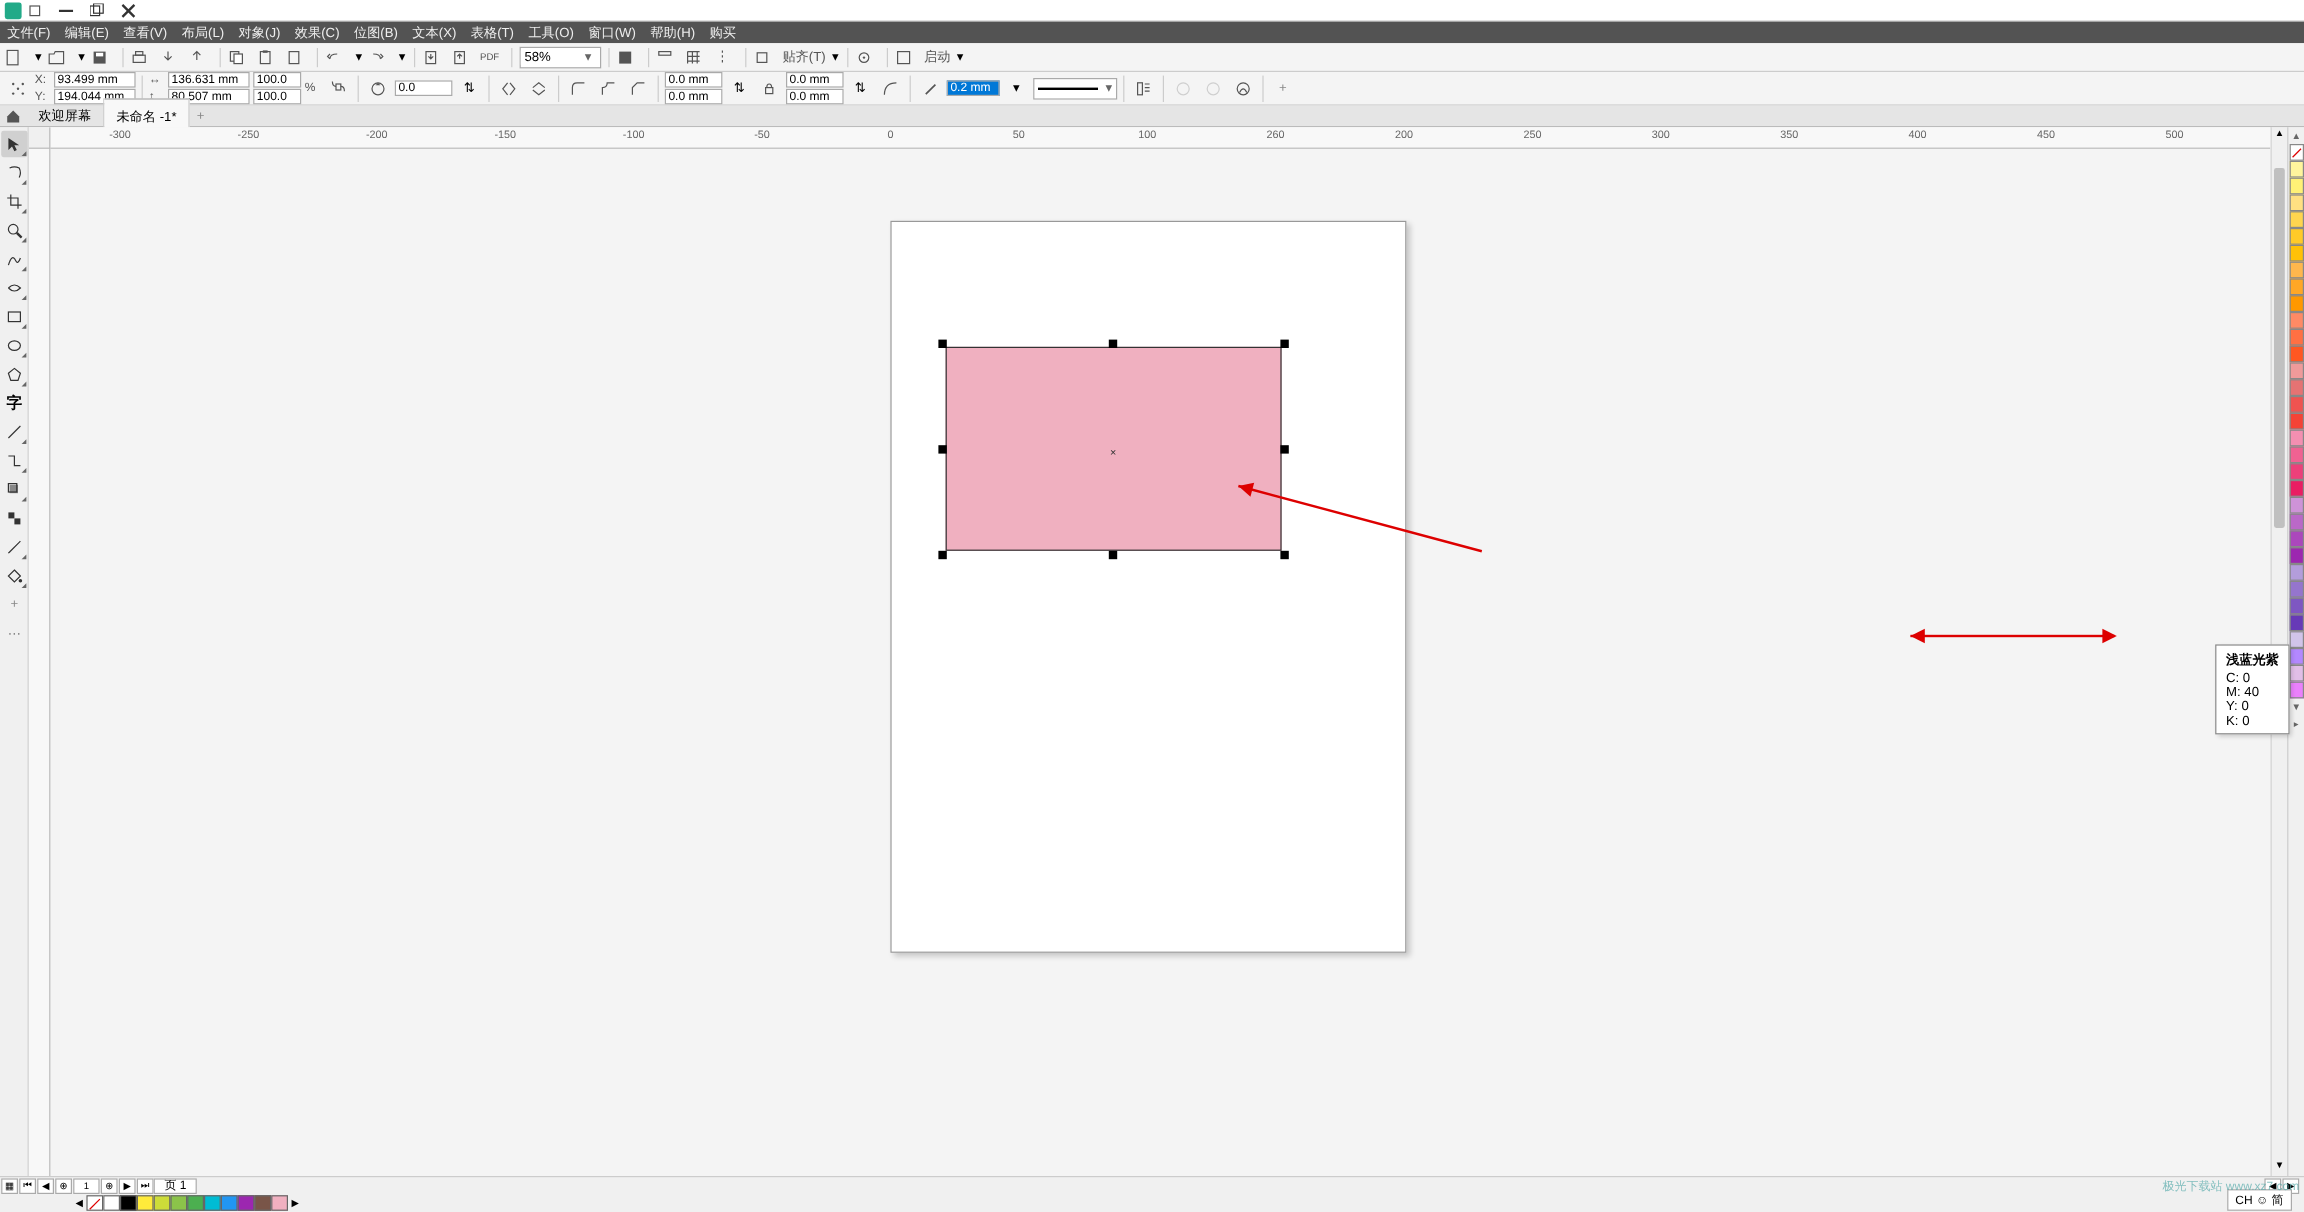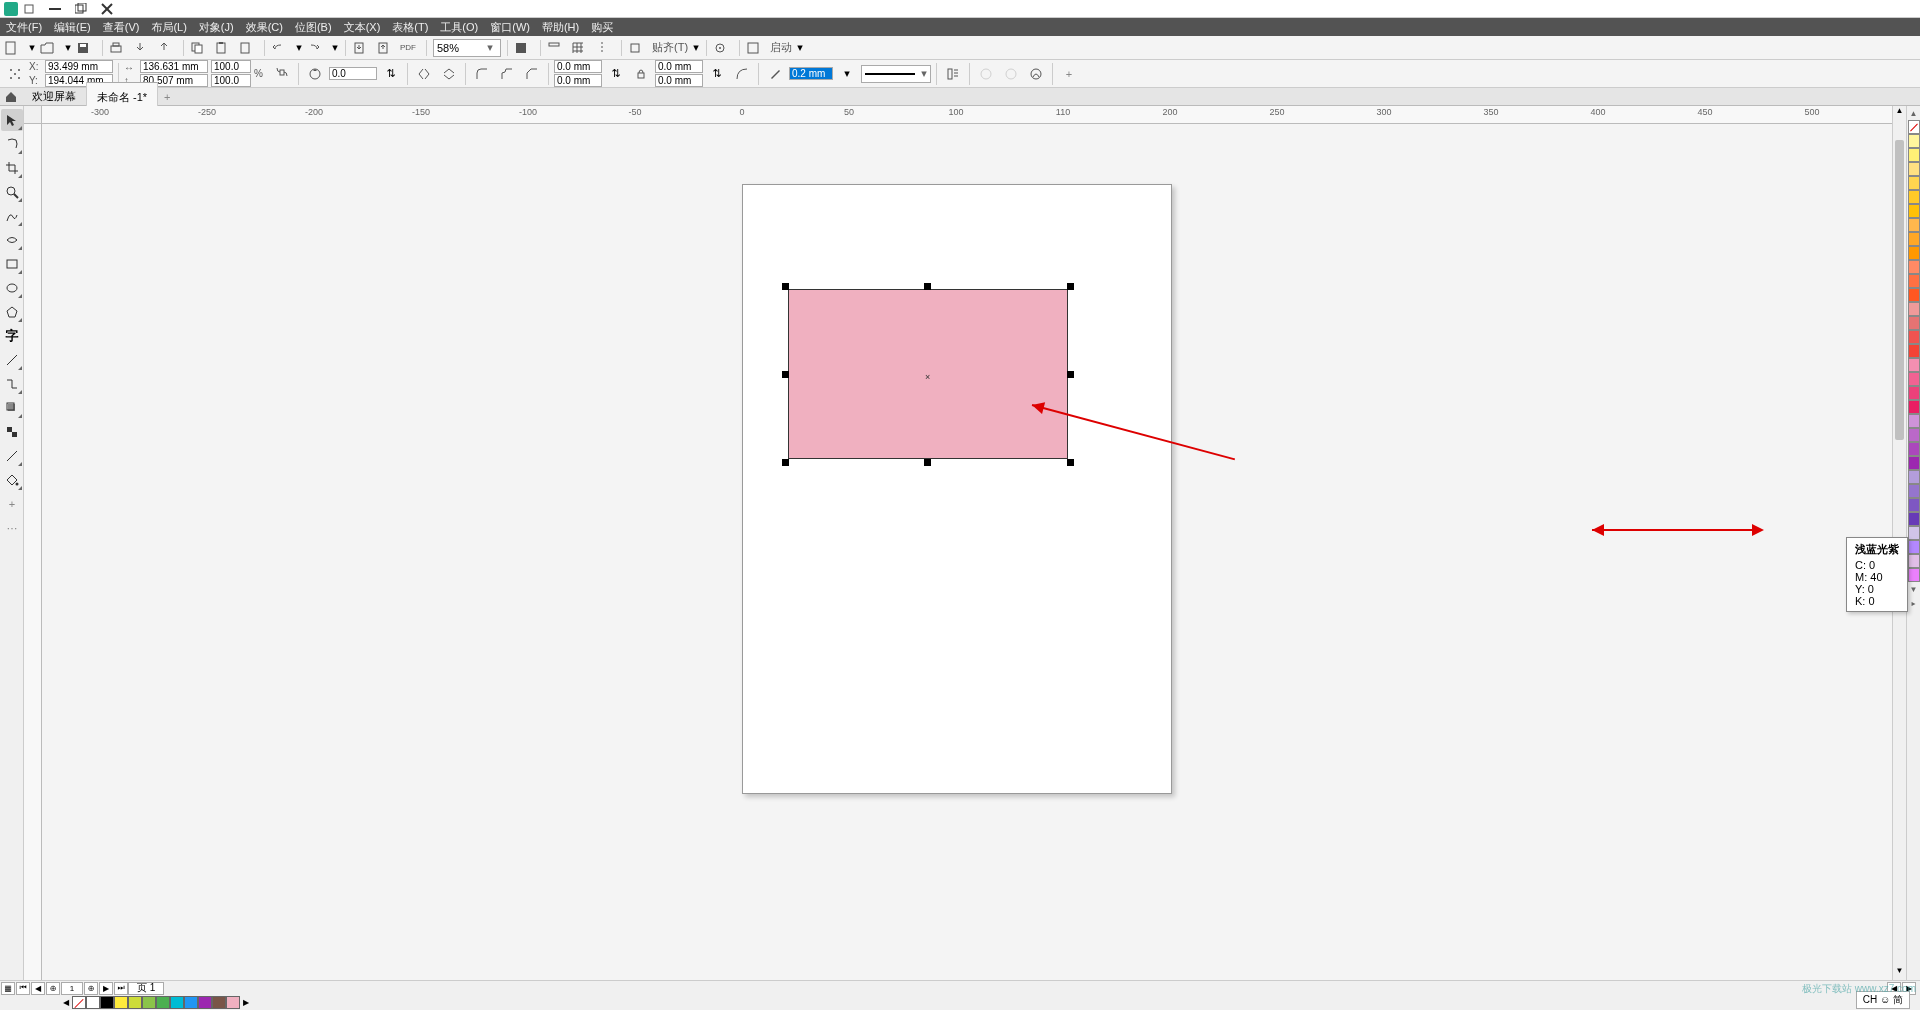--- a/index.html
+++ b/index.html
@@ -555,21 +555,21 @@
     <div class="ruler-h" id="rulerH">
         <div class="lbl" style="left: 58px;">-300</div>
         <div class="lbl" style="left: 165px;">-250</div>
         <div class="lbl" style="left: 272px;">-200</div>
         <div class="lbl" style="left: 379px;">-150</div>
         <div class="lbl" style="left: 486px;">-100</div>
         <div class="lbl" style="left: 593px;">-50</div>
         <div class="lbl" style="left: 700px;">0</div>
         <div class="lbl" style="left: 807px;">50</div>
         <div class="lbl" style="left: 914px;">100</div>
-        <div class="lbl" style="left: 1021px;">110</div>
+        <div class="lbl" style="left: 1021px;">260</div>
         <div class="lbl" style="left: 1128px;">200</div>
         <div class="lbl" style="left: 1235px;">250</div>
         <div class="lbl" style="left: 1342px;">300</div>
         <div class="lbl" style="left: 1449px;">350</div>
         <div class="lbl" style="left: 1556px;">400</div>
         <div class="lbl" style="left: 1663px;">450</div>
         <div class="lbl" style="left: 1770px;">500</div>
       </div>
     <div class="ruler-v"></div>
     <div class="canvas-area">

